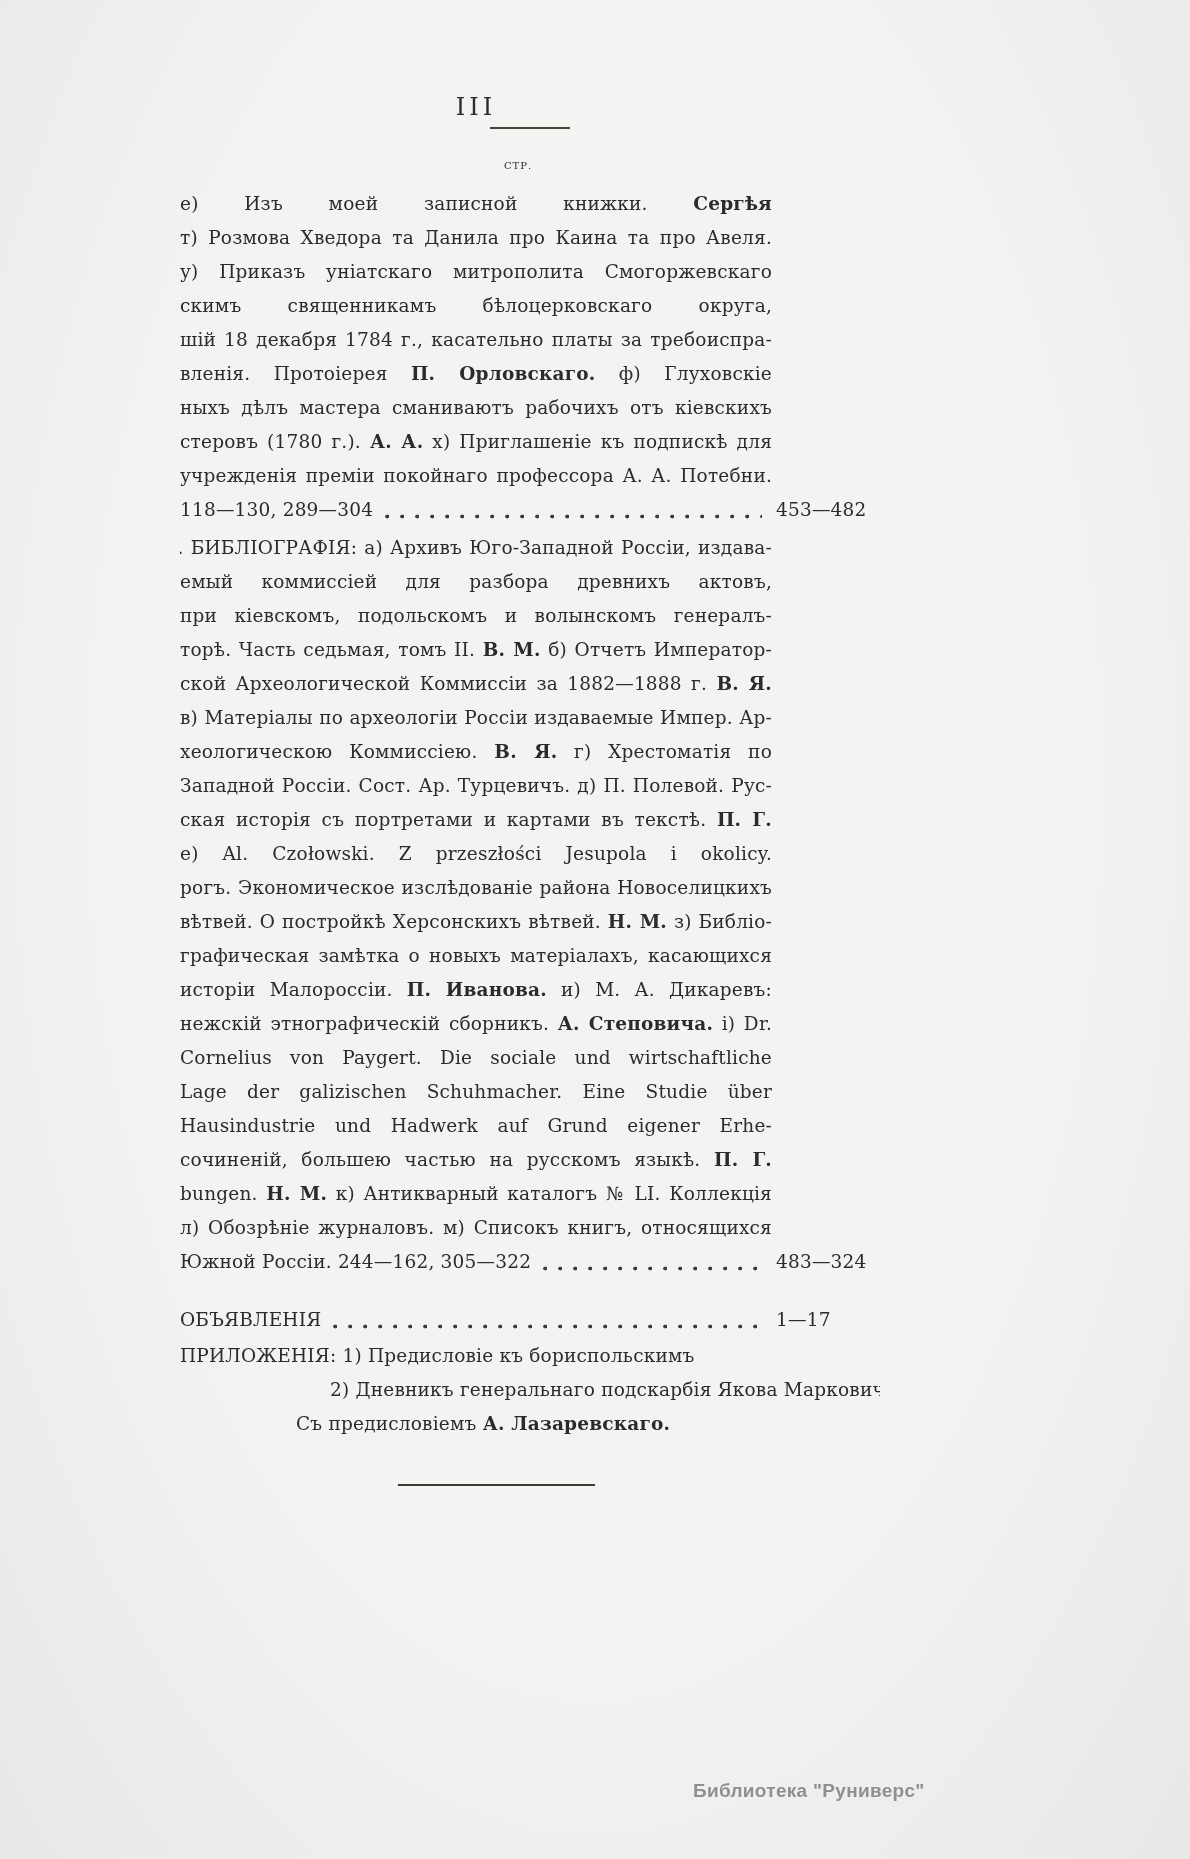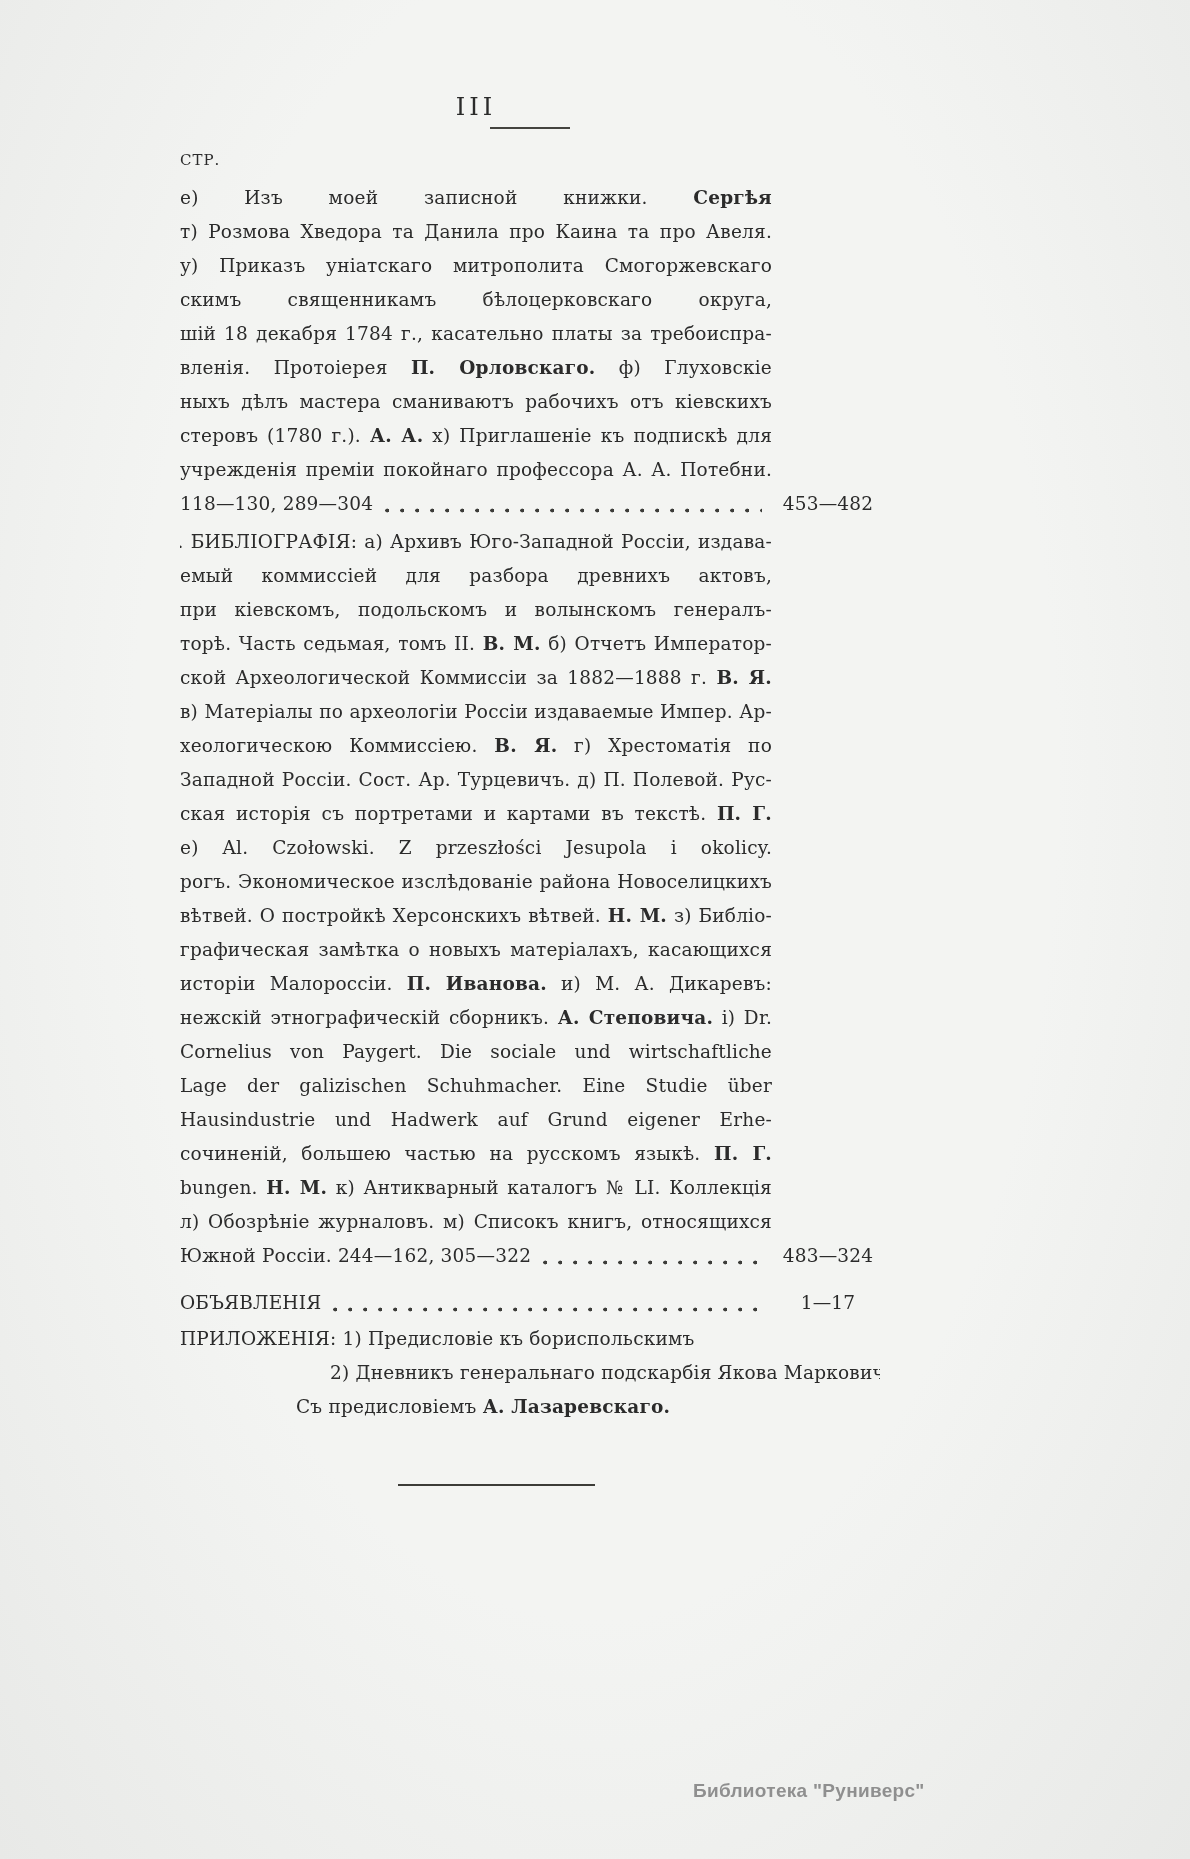--- a/index.html
+++ b/index.html
@@ -5,43 +5,43 @@
   html,body{margin:0;padding:0;}
   body{
     width:1190px;height:1859px;position:relative;overflow:hidden;
     background:radial-gradient(ellipse at 50% 42%, var(--paper,#f3f4f2) 55%, #e8e9e7 100%);
     font-family:"DejaVu Serif","Liberation Serif",serif;
     color:var(--ink,#2b2b2b);
   }
   .content{position:absolute;left:180px;top:0;width:700px;}
   .pagehead{width:592px;text-align:center;margin-top:94px;font-size:24px;line-height:26px;letter-spacing:4px;}
   .headrule{width:80px;border-top:2px solid #44443f;margin:7px auto 0 auto;height:0;}
-  .colhead{width:700px;text-align:left;padding-right:0;box-sizing:border-box;
-    font-size:15px;line-height:18px;margin-top:22px;letter-spacing:1px;}
+  .colhead{width:700px;text-align:center;padding-right:0;box-sizing:border-box;
+    font-size:10px;line-height:18px;margin-top:28px;letter-spacing:1px;}
   .colhead span{margin-right:24px;}
   .textbody{margin-top:12px;}
   .para{margin:0;}
   .line{
     width:592px;height:34px;line-height:34px;font-size:18.5px;
     text-align:justify;text-align-last:justify;overflow:hidden;
     letter-spacing:0.2px;
   }
   .line.nj{text-align:left;text-align-last:auto;}
   .line.outdent{text-indent:-52px;}
   .refline{
     display:flex;align-items:baseline;width:700px;
     text-align:left;text-align-last:auto;
   }
   .refline .lt{white-space:nowrap;}
   .leader{
     flex:1 1 auto;align-self:flex-end;height:7px;margin:0 14px 7px 12px;
     background-image:radial-gradient(circle at 2.2px 3.5px, #3d3d3a 1.7px, rgba(0,0,0,0) 2.2px);
     background-size:15px 7px;background-repeat:repeat-x;
   }
-  .ref{width:104px;white-space:nowrap;text-align:center;font-size:18.5px;}
+  .ref{width:104px;white-space:nowrap;text-align:left;font-size:18.5px;}
   b{font-weight:bold;}
   .bottomrule{position:absolute;left:398px;top:1484px;width:197px;height:0;border-top:2px solid #3c3c38;}
   .watermark{
     position:absolute;left:693px;top:1780px;
     font-family:"Liberation Sans","DejaVu Sans",sans-serif;
     font-weight:bold;font-size:19px;color:var(--wm,#8f8f8f);letter-spacing:0.3px;
   }
 </style>
 </head>
 <body>
@@ -88,21 +88,21 @@
         <div class="line"><span class="lt"><span>Hausindustrie und Hadwerk auf Grund eigener Erhe-</span></span></div>
         <div class="line"><span class="lt"><span>сочиненій, большею частью на русскомъ языкѣ. </span><b>П. Г.</b></span></div>
         <div class="line"><span class="lt"><span>bungen. </span><b>Н. М.</b><span> к) Антикварный каталогъ № LI. Коллекція</span></span></div>
         <div class="line"><span class="lt"><span>л) Обозрѣніе журналовъ. м) Списокъ книгъ, относящихся къ</span></span></div>
         <div class="line refline">
           <span class="lt"><span>Южной Россіи. 244—162, 305—322</span></span>
           <span class="leader"></span>
           <span class="ref">483—324</span>
         </div>
       </div>
-      <div class="para" style="margin-top: 13px;">
+      <div class="para" style="margin-top: 24px;">
         <div class="line refline">
           <span class="lt"><span>ОБЪЯВЛЕНІЯ</span></span>
           <span class="leader"></span>
           <span class="ref">1—17</span>
         </div>
       </div>
       <div class="para" style="margin-top: 2px;">
         <div class="line nj"><span class="lt"><span>ПРИЛОЖЕНІЯ: 1) Предисловіе къ бориспольскимъ актамъ.</span></span></div>
         <div class="line nj" style="margin-left: 150px; width: auto; white-space: nowrap;"><span class="lt"><span>2) Дневникъ генеральнаго подскарбія Якова Марковича.</span></span></div>
         <div class="line nj" style="margin-left: 116px; width: auto; white-space: nowrap;"><span class="lt"><span>Съ предисловіемъ </span><b>А. Лазаревскаго.</b></span></div>

